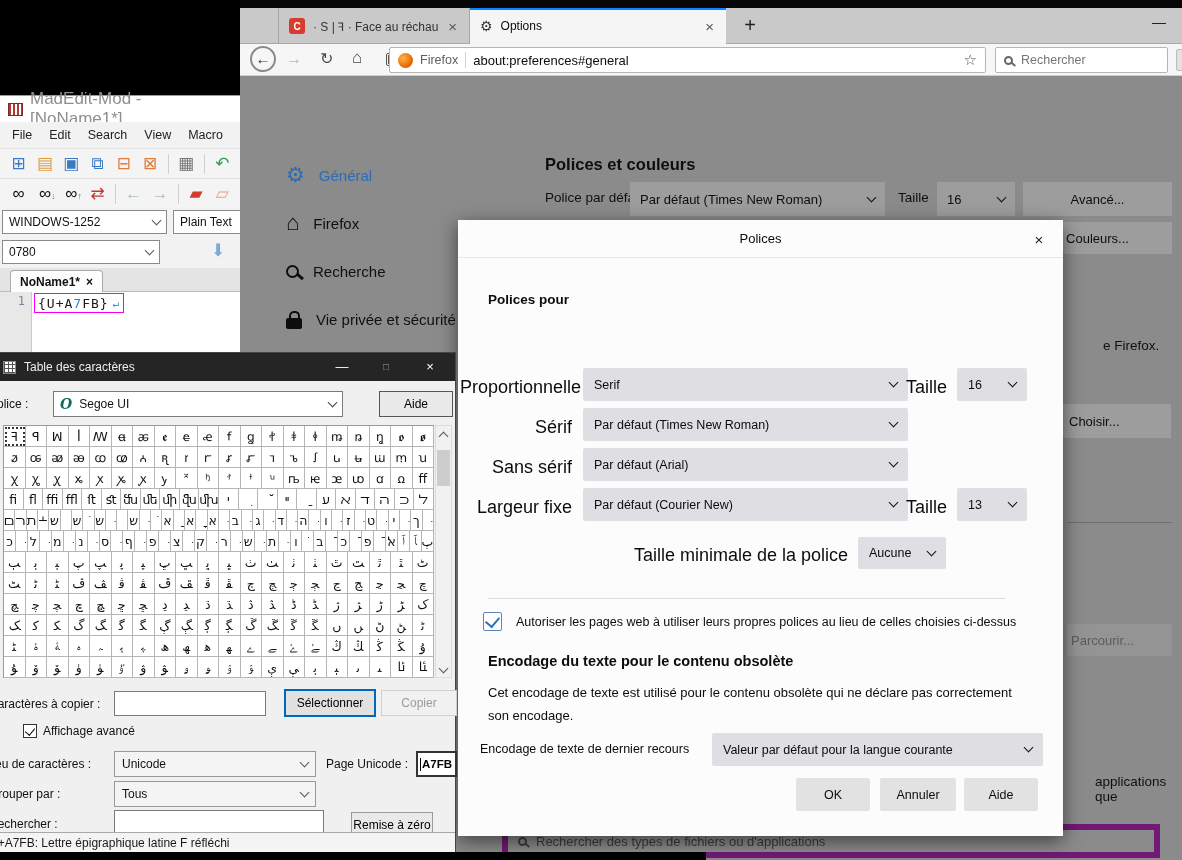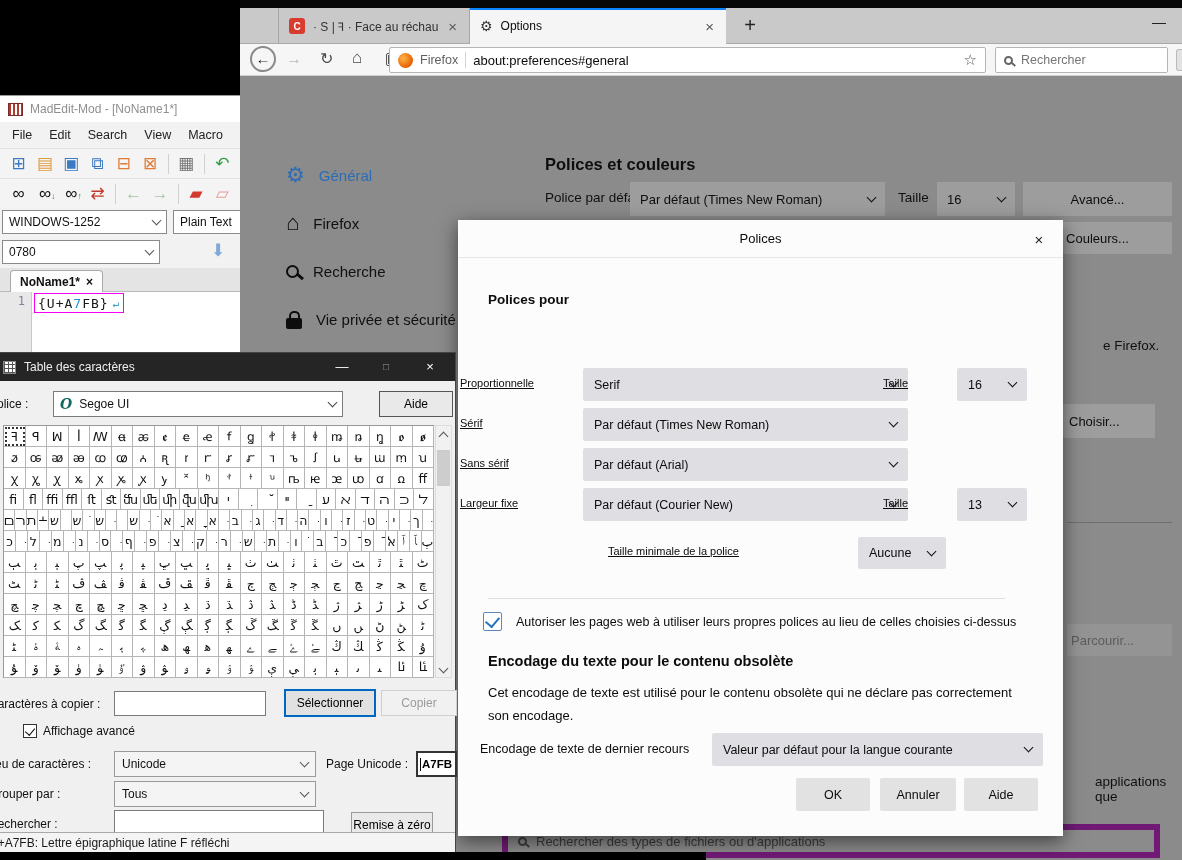--- a/index.html
+++ b/index.html
@@ -62,32 +62,32 @@
   .frag { position:absolute; font-size:13.5px; color:#101010; }
   #pf-divider { left:827px; top:446px; width:105px; height:1px; background:#6f6f6f; }
   #pf-bottomsearch { left:262px; top:748px; width:658px; height:34px; border:6px solid #701a75; display:flex; align-items:center; gap:9px; padding:0 10px; color:#3b3b3b; font-size:13px;}
 
   
   #dlg { left:218px; top:144px; width:605px; height:616px; background:#fcfcfc; box-shadow:0 5px 18px rgba(0,0,0,.55); z-index:10; color:#0c0c0d;}
   #dlg-title { left:0; top:0; width:100%; height:38px; display:flex; align-items:center; justify-content:center; font-size:13px; border-bottom:1px solid #e6e6e6;}
   #dlg-close { left:570px; top:9px; width:22px; height:22px; text-align:center; font-size:15px; color:#222; line-height:21px;}
   .dlg-h { position:absolute; font-weight:bold; font-size:13.5px; }
   .dlg-dd { position:absolute; background:#dfdfe3; border-radius:2px; font-size:12.5px; display:flex; align-items:center; justify-content:space-between; padding:0 11px; height:33px; color:#0c0c0d;}
-  .dlg-row-label { position:absolute; font-size:11px; text-align:left; width:112px;text-decoration:underline; }
+  .dlg-row-label { position:absolute; font-size:18px; text-align:right; width:112px; }
   .dlg-btn { position:absolute; width:74px; height:33px; background:#e2e2e2; border-radius:2px; font-size:12.5px; display:flex; align-items:center; justify-content:center;}
   #dlg-divider { left:30px; top:378px; width:517px; height:1px; background:#dedee2;}
   #dlg-check { left:25px; top:392px; width:19px; height:19px; background:#fff; border:1px solid #5d86b8; border-radius:2px; position:absolute;}
   #dlg-check::after { content:""; position:absolute; left:4px; top:1px; width:7px; height:11px; border-right:2.4px solid #2374bd; border-bottom:2.4px solid #2374bd; transform:rotate(40deg);}
   #dlg-checklabel { left:58px; top:395px; width:525px; font-size:12.5px; }
   #dlg-encdesc { left:30px; top:461px; width:532px; font-size:13px; line-height:23px; }
   #dlg-fallback-label { left:22px; top:522px; font-size:12.5px; }
 
   
   #madedit { left:0; top:95px; width:241px; height:265px; background:#f2f2f2; border-top:1px solid #9a9a9a; z-index:1;}
-  #me-title { left:0; top:0; width:100%; height:26px; background:#fff; display:flex; align-items:center; gap:7px; padding:0 8px; color:#8f8f8f; font-size:12px;}
+  #me-title { left:0; top:0; width:100%; height:26px; background:#fff; display:flex; align-items:center; gap:7px; padding:0 8px; color:#8f8f8f; font-size:17px;}
   .me-icon { width:15px; height:13px; border:1px solid #7a2a2a; background:repeating-linear-gradient(90deg,#b03a30 0 2px,#fff 2px 4px); flex:none;}
   #me-menu { left:0; top:26px; width:100%; height:26px; background:#f2f2f2; display:flex; align-items:center; gap:17px; padding:0 12px; font-size:12.5px; color:#222;}
   .me-tb { left:0; width:100%; height:30px; background:#f4f4f4; display:flex; align-items:center; gap:9px; padding:0 10px; border-top:1px solid #e2e2e2;}
   #me-tb1 { top:52px; } #me-tb2 { top:82px; }
   .tbi { font-size:17px; position:relative; width:22px; text-align:center; line-height:22px;}
   .tbi .badge { position:absolute; right:-2px; bottom:-2px; font-size:9px; font-weight:bold;}
   .tbsep { width:1px; height:20px; background:#d0d0d0; }
   .me-combo { position:absolute; background:#fff; border:1px solid #8a8a8a; font-size:12px; color:#111; display:flex; align-items:center; justify-content:space-between; padding:0 6px; height:24px;}
   #me-arrowbtn { left:204px; top:144px; width:28px; height:24px; color:#7fa9d8; font-size:17px; text-align:center;}
   #me-tabbar { left:0; top:172px; width:100%; height:24px; background:#e4e4e4; border-bottom:1px solid #bbb;}
@@ -198,21 +198,21 @@
     </div>
     <div class="dim-label" style="left:658px;top:114px;">Taille</div>
     <div class="dim-dd" style="left:697px;top:106px;width:78px;height:34px;">
       <span>16</span>
         <span class="chev"></span>
     </div>
     <div class="dim-btn" style="left:783px;top:106px;width:149px;height:34px;">Avancé...</div>
     <div class="dim-btn" style="left:783px;top:146px;width:149px;height:32px;">Couleurs...</div>
 
     <div class="frag" style="left:863px;top:262px;">e Firefox.</div>
-    <div class="dim-btn" style="left:823px;top:328px;width:92px;height:34px;justify-content:flex-start;padding-left:6px;">Choisir...</div>
+    <div class="dim-btn" style="left:823px;top:328px;width:108px;height:34px;justify-content:flex-start;padding-left:6px;">Choisir...</div>
     <div class="abs" id="pf-divider"></div>
     <div class="dim-btn" style="left:827px;top:548px;width:105px;height:32px;color:#5c5c5c;justify-content:flex-start;padding-left:4px;background:#949494;">Parcourir...</div>
     <div class="frag" style="left:855px;top:698px;">applications que</div>
     <div class="abs" id="pf-bottomsearch">
       <span class="mag dim-mag"></span>
       <span>Rechercher des types de fichiers ou d'applications</span>
     </div>
 
     <div class="abs" id="dlg">
       <div class="abs" id="dlg-title">Polices</div>

